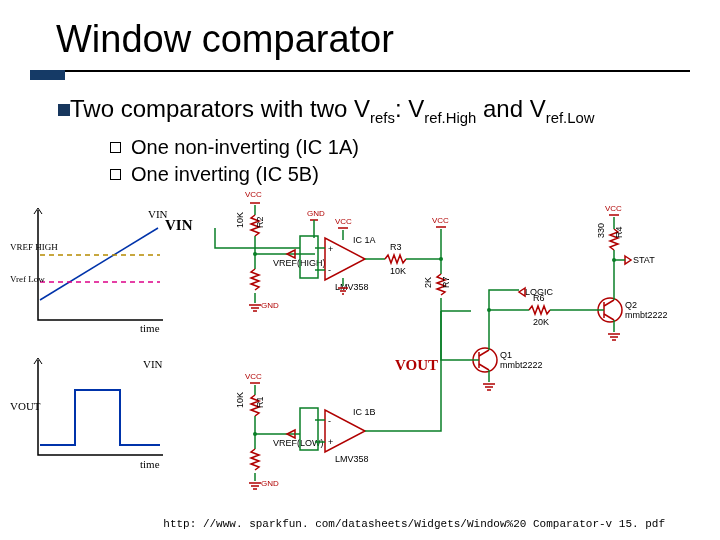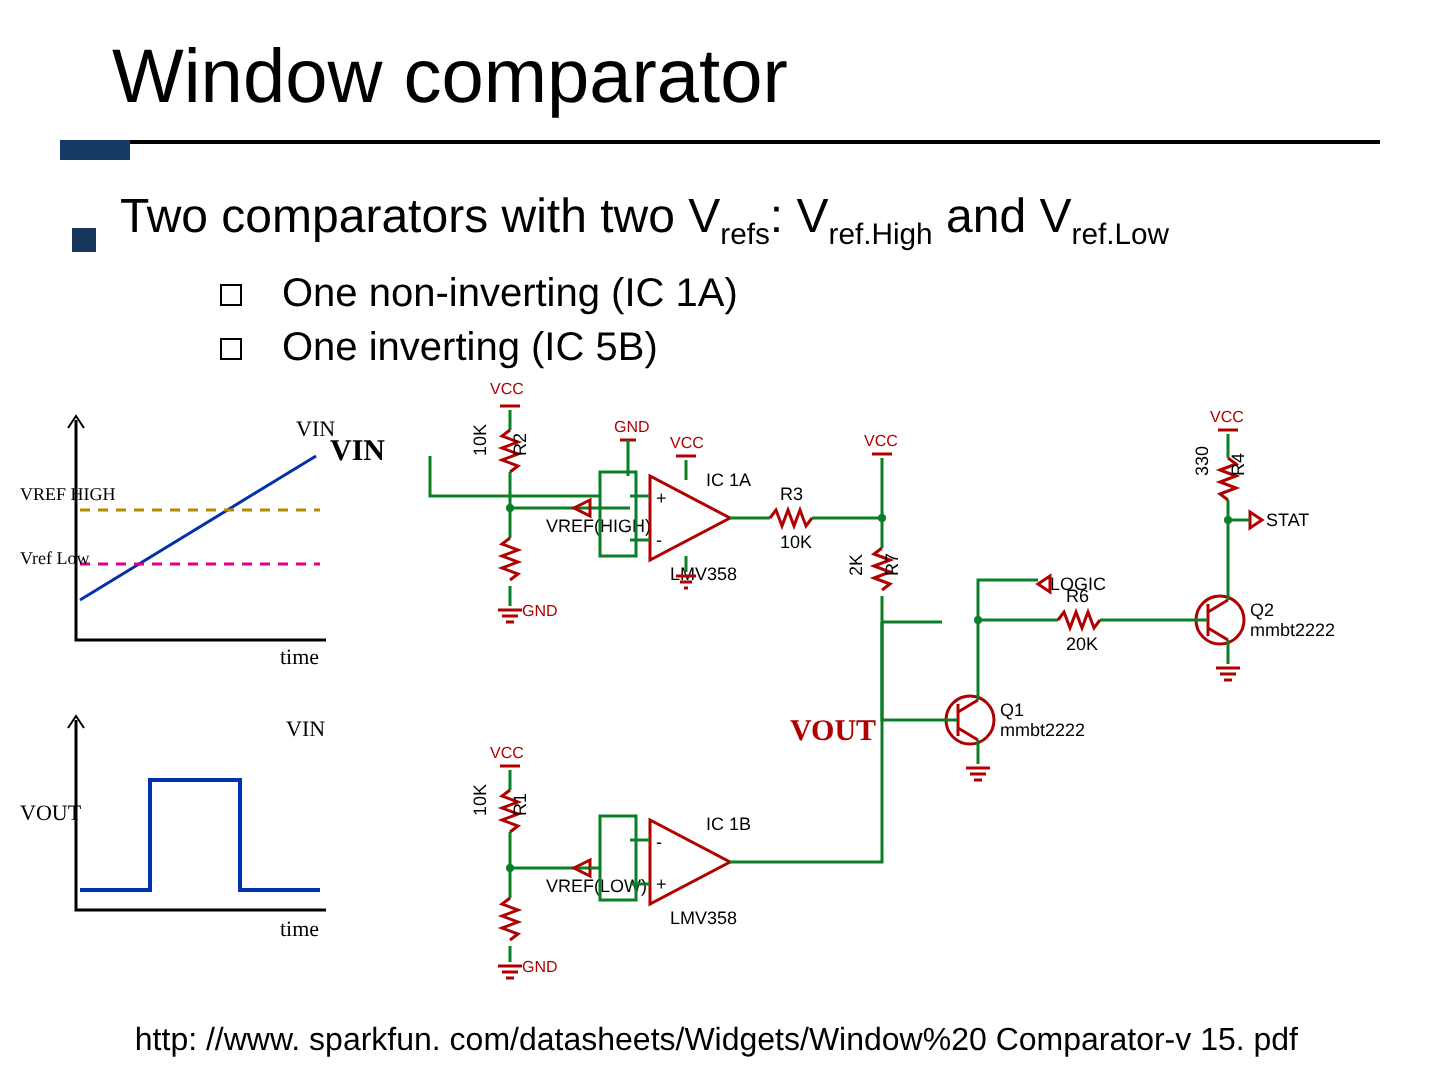--- a/index.html
+++ b/index.html
@@ -30,46 +30,46 @@
   .accent {
     position: absolute;
     left: 30px;
     top: 70px;
     width: 35px;
     height: 10px;
     background: #153a66;
   }
   .bullet-row {
     position: absolute;
-    left: 36px;
+    left: 58px;
     top: 95px;
     display: flex;
-    align-items: flex-end;
-    gap: 12px;
+    align-items: center;
+    gap: 0;
   }
   .bullet-sq {
     width: 12px;
     height: 12px;
     background: #17365d;
   }
   .bullet-text {
     font-size: 24px;
     color: #000;
   }
   .sub-list {
     position: absolute;
     left: 110px;
     top: 136px;
     font-size: 20px;
     color: #000;
   }
   .sub-item {
     display: flex;
     align-items: center;
-    gap: 20px;
+    gap: 10px;
     margin-bottom: 4px;
   }
   .sub-sq {
     width: 11px;
     height: 11px;
     border: 1.5px solid #000;
   }
   sub { font-size: 0.62em; }
 
   
@@ -95,23 +95,24 @@
   .wire { stroke: #0a7f27; stroke-width: 1.5; fill: none; }
   .dot  { fill: #0a7f27; }
   .comp { stroke: #b00000; stroke-width: 1.5; fill: none; }
   .lbl  { font-family: Arial; font-size: 9px; fill: #000; }
   .pow  { font-size: 8px; fill: #b00000; font-family: Arial; }
   .vlbl { font-family: "Comic Sans MS", cursive; font-size: 15px; font-weight: bold; }
 
   .credit {
     position: absolute;
     bottom: 10px;
-    right: 71px;
-    font-size: 16px;
+    right: 55px;
+    font-size: 11px;
     color: #000;
+    font-family: Liberation Mono, monospace;
   }
 </style>
 </head>
 <body>
 
 <div class="title">Window comparator</div>
 <div class="rule"></div>
 <div class="accent"></div>
 
 <div class="bullet-row">

